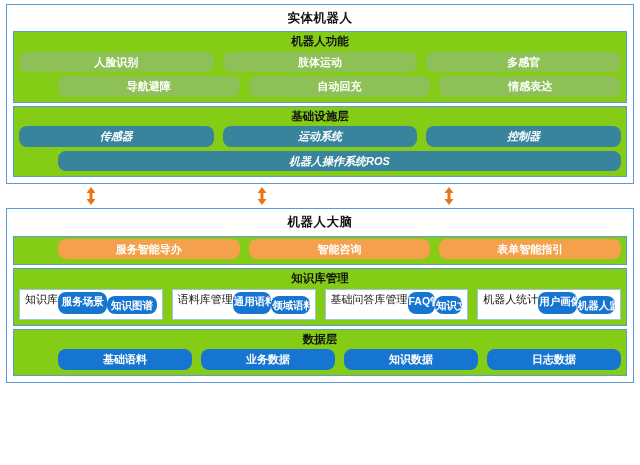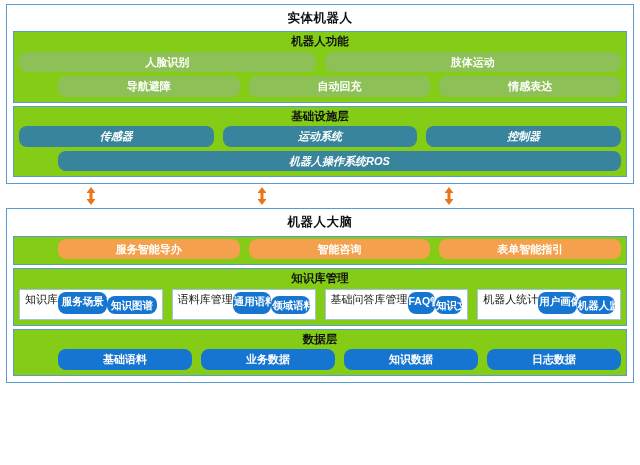--- a/index.html
+++ b/index.html
@@ -130,20 +130,21 @@
 <div class="page">
 
   <div class="section">
     <div class="section-title">实体机器人</div>
 
     <div class="panel">
       <div class="panel-title">机器人功能</div>
       <div class="row">
         <div class="pill green">人脸识别</div>
         <div class="pill green">肢体运动</div>
+        <div class="pill green">多感官</div>
       </div>
       <div class="row">
         <div class="pill green">导航避障</div>
         <div class="pill green">自动回充</div>
         <div class="pill green">情感表达</div>
       </div>
     </div>
 
     <div class="panel">
       <div class="panel-title">基础设施层</div>

